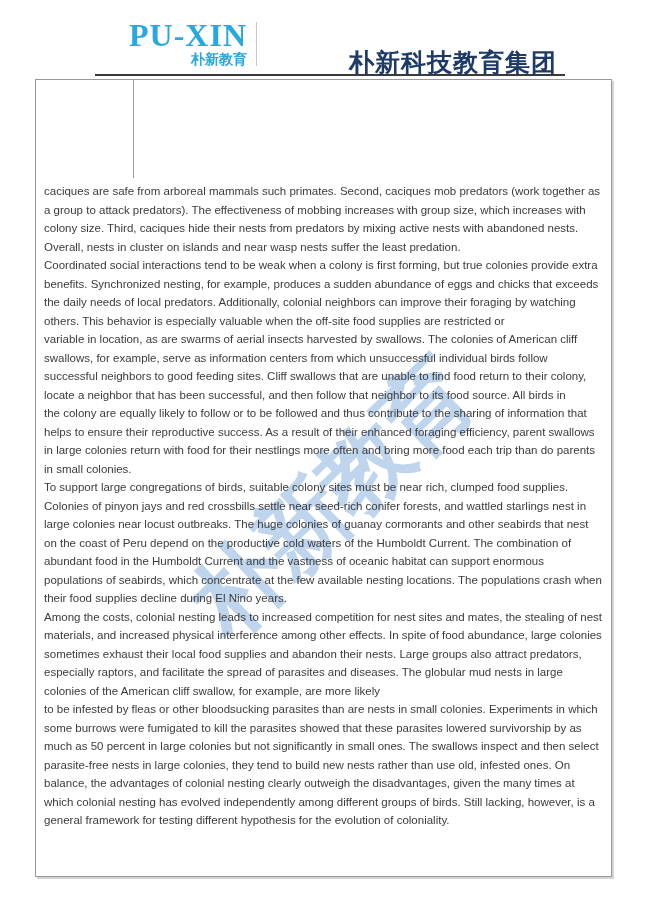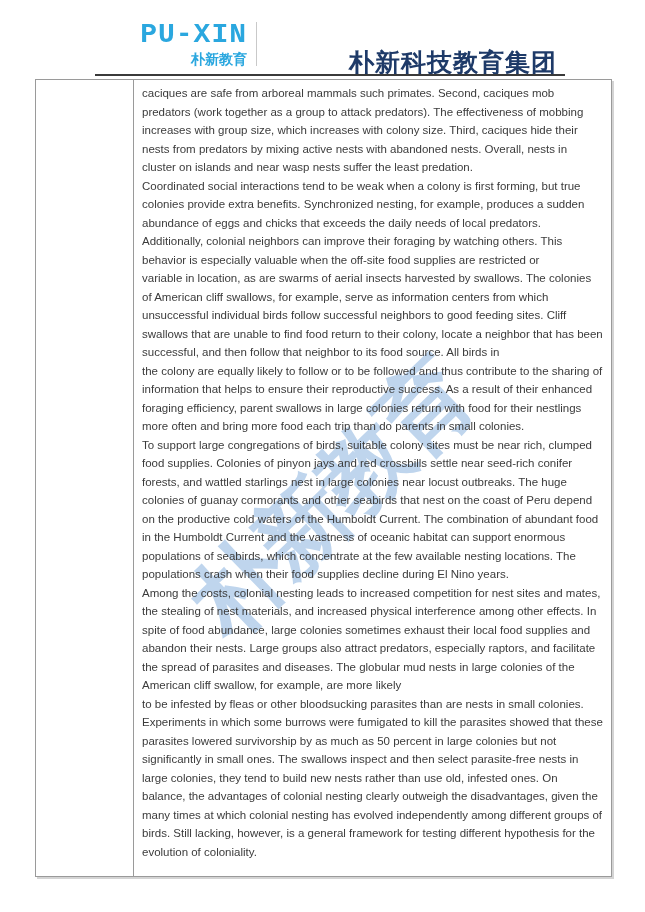--- a/index.html
+++ b/index.html
@@ -8,23 +8,23 @@
     width:645px;height:912px;
     background:#ffffff;
     overflow:hidden;
     font-family:"Liberation Sans","DejaVu Sans",sans-serif;
   }
 
   
   .header{position:absolute;left:0;top:0;width:645px;height:78px;}
   .logo-block{position:absolute;left:97px;top:20px;width:150px;text-align:right;}
   .logo-main{
-    font-weight:800;font-size:28px;line-height:30px;
+    font-weight:800;font-size:32px;line-height:30px;
     letter-spacing:1px;color:var(--logo-blue);
-    font-family:Liberation Mono, monospace;
+    font-family:Liberation Serif, serif;
   }
   .logo-sub{
     font-weight:700;font-size:14px;line-height:16px;
     color:var(--logo-blue);margin-top:1px;
   }
   .logo-divider{
     position:absolute;left:256px;top:22px;width:1px;height:44px;
     background:#c9c9c9;
   }
   .company-title{
@@ -50,20 +50,21 @@
 
   
   .doc-table{
     position:absolute;left:35px;top:79px;z-index:1;
     width:577px;min-height:798px;
     border:1px solid #9a9a9a;
     box-shadow:2px 2px 0 rgba(160,160,160,0.45);
     display:flex;
     background:transparent;
     box-sizing:border-box;
+    flex-direction:column;
   }
   .col-left{
     width:98px;flex:0 0 98px;
     border-right:1px solid #9a9a9a;
     box-sizing:border-box;
   }
   .col-main{
     flex:1 1 auto;
     padding:4px 8px 6px 8px;
     box-sizing:border-box;

